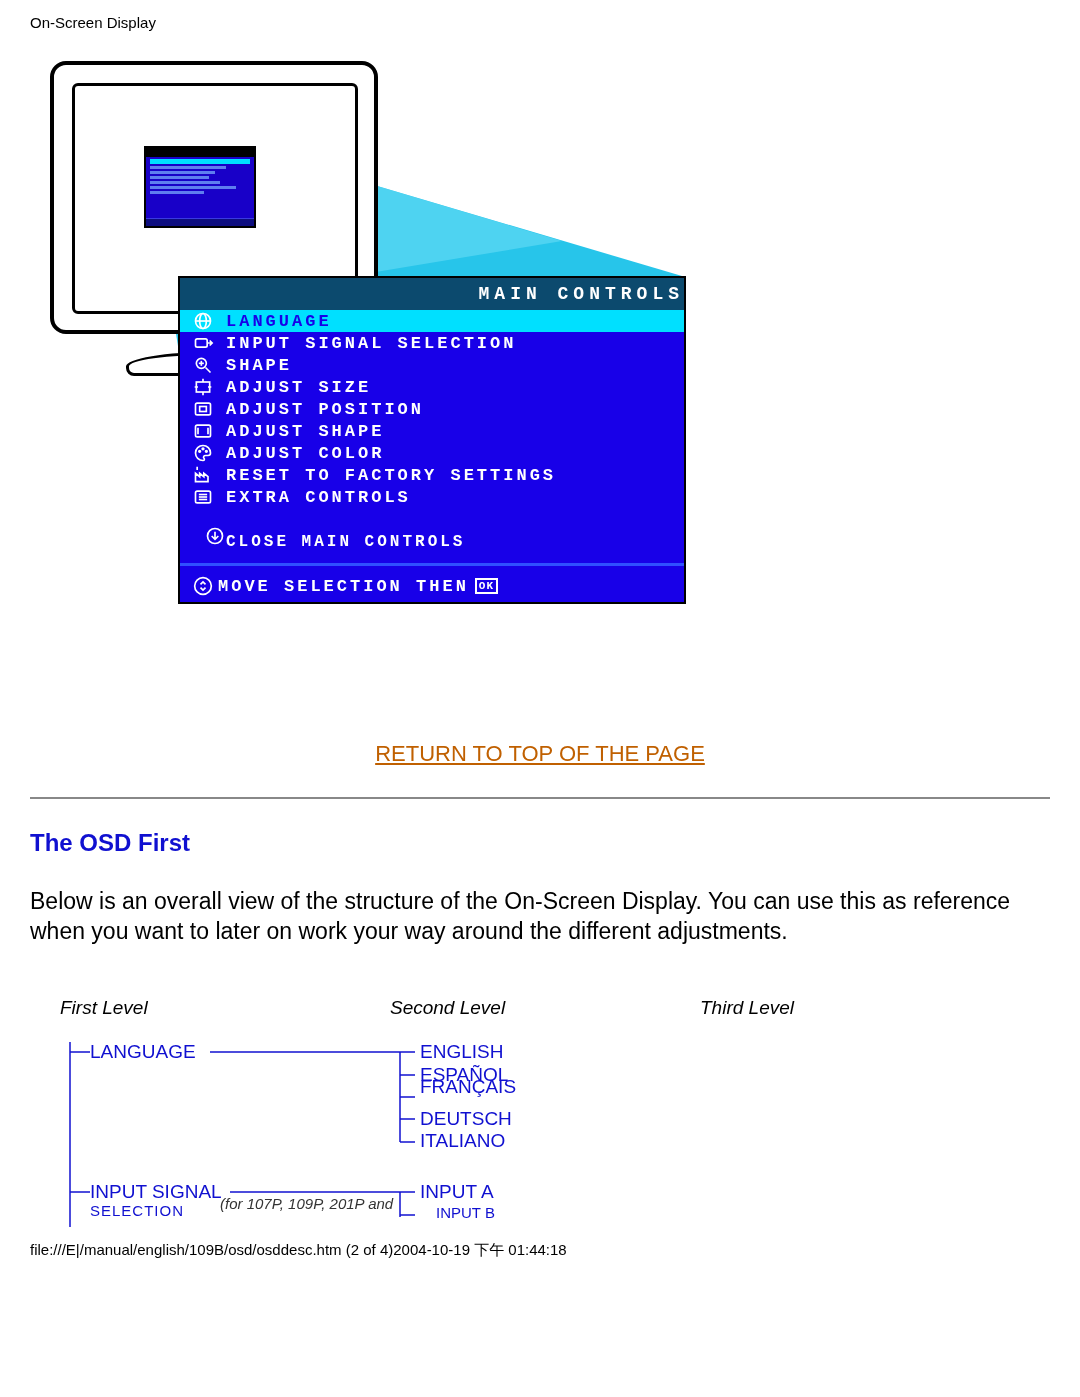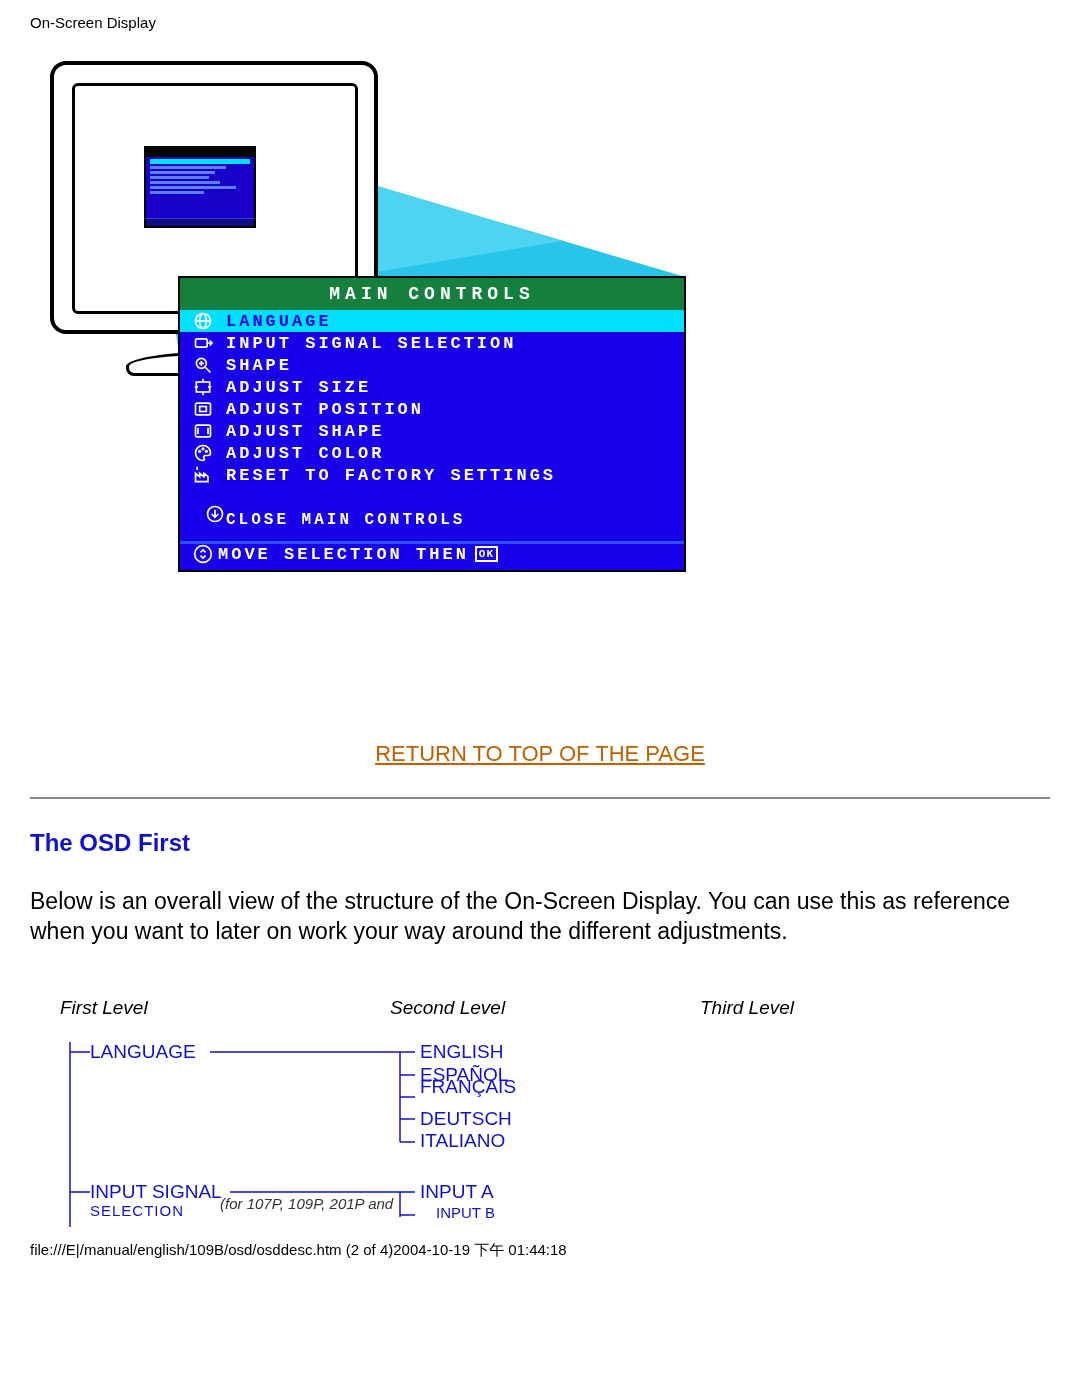--- a/index.html
+++ b/index.html
@@ -109,23 +109,23 @@
     position: absolute;
     left: 148px;
     top: 215px;
     width: 504px;
     border: 2px solid #000;
     font-family: "Courier New", monospace;
     letter-spacing: 3px;
     font-weight: bold;
   }
   .osd-title {
-    background: #15803d;
+    background: #0c4a6e;
     color: #fff;
-    text-align: center;
+    text-align: right;
     font-size: 18px;
     padding: 6px 0;
     letter-spacing: 5px;
   }
   .osd-body {
     background: #1800e8;
     padding: 0;
   }
   .osd-row {
     display: flex;
@@ -151,21 +151,21 @@
   .osd-spacer { height: 16px; }
   .osd-close-row {
     display: flex;
     align-items: flex-end;
     padding: 2px 14px 2px 24px;
     color: #fff;
     font-size: 16px;
   }
   .osd-footer {
     border-top: 3px solid #3050ff;
-    padding: 0 8px 6px 8px;
+    padding: 10px 8px 6px 8px;
     display: flex;
     align-items: center;
     color: #fff;
     font-size: 17px;
   }
   .osd-footer .icon-cell { width: 30px; display:flex; justify-content:center; }
   .ok-box {
     display: inline-block;
     border: 2px solid #fff;
     font-size: 11px;
@@ -350,20 +350,31 @@
         </div>
         <div class="osd-row">
           <span class="icon-cell">
             <svg class="ic" viewBox="0 0 24 24">
                 <path d="M3 20V10l5 4V10l5 4V10l5 4v6H3z"></path>
                 <path d="M5 6V2"></path>
               </svg>
           </span>
           <span class="label-cell">RESET TO FACTORY SETTINGS</span>
         </div>
+        <div class="osd-row">
+          <span class="icon-cell">
+            <svg class="ic" viewBox="0 0 24 24">
+                <rect x="3" y="5" width="18" height="14" rx="2"></rect>
+                <line x1="7" y1="9" x2="17" y2="9"></line>
+                <line x1="7" y1="12" x2="17" y2="12"></line>
+                <line x1="7" y1="15" x2="17" y2="15"></line>
+              </svg>
+          </span>
+          <span class="label-cell">EXTRA CONTROLS</span>
+        </div>
         <div class="osd-spacer"></div>
         <div class="osd-close-row">
           <span class="icon-cell">
             <svg class="ic" viewBox="0 0 24 24">
                 <circle cx="12" cy="12" r="9"></circle>
                 <path d="M12 7v8 M8 12l4 4 4-4"></path>
               </svg>
           </span>
           <span class="label-cell">CLOSE MAIN CONTROLS</span>
         </div>

